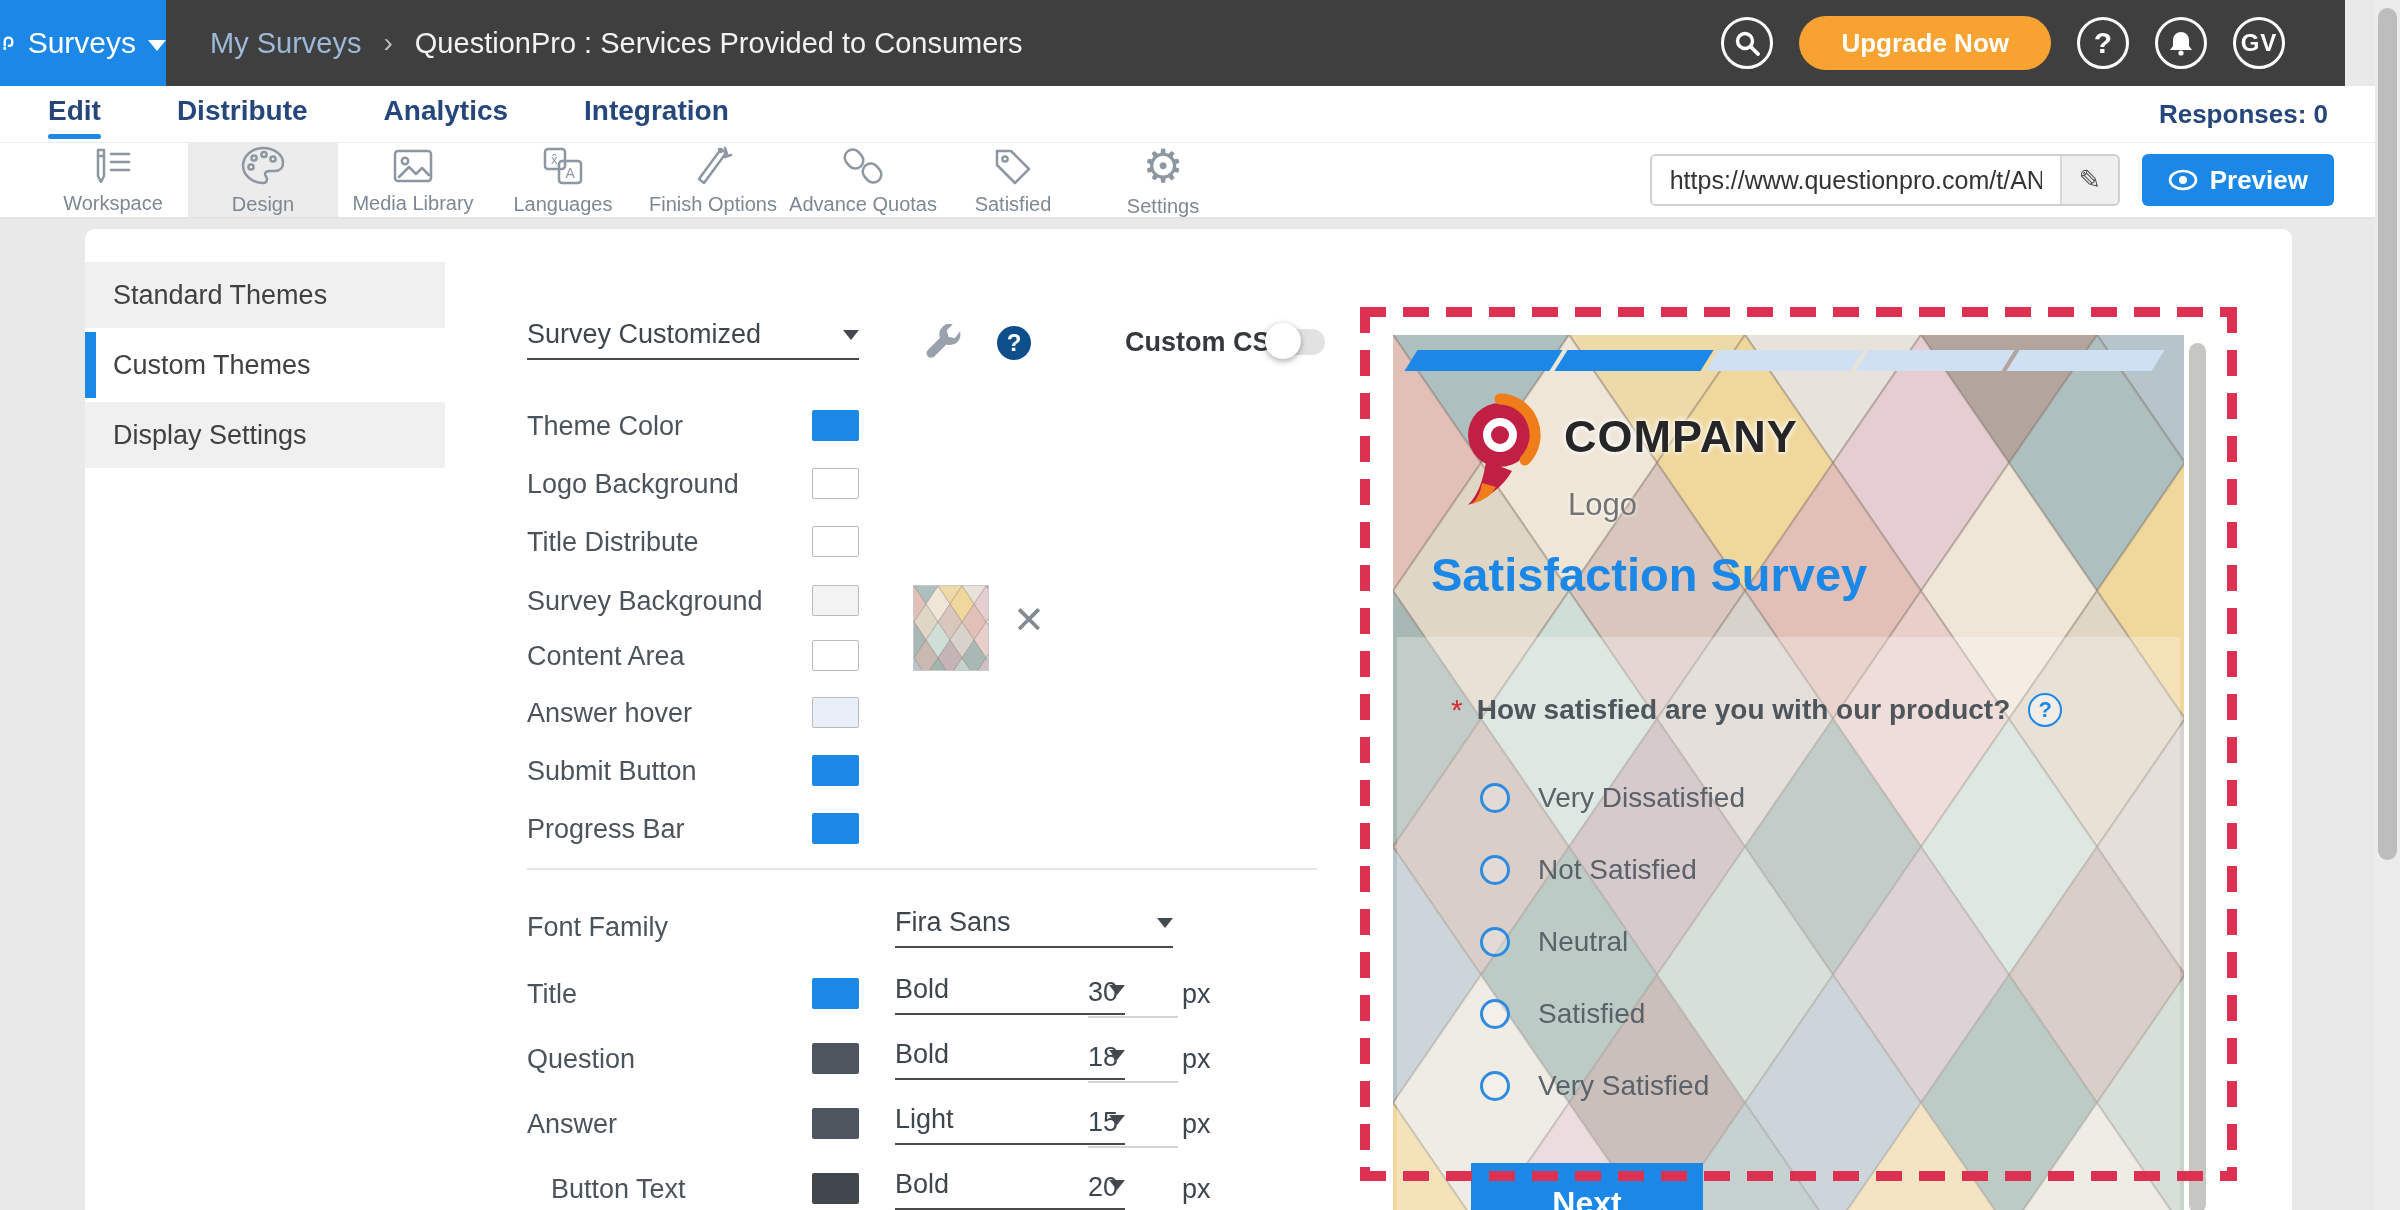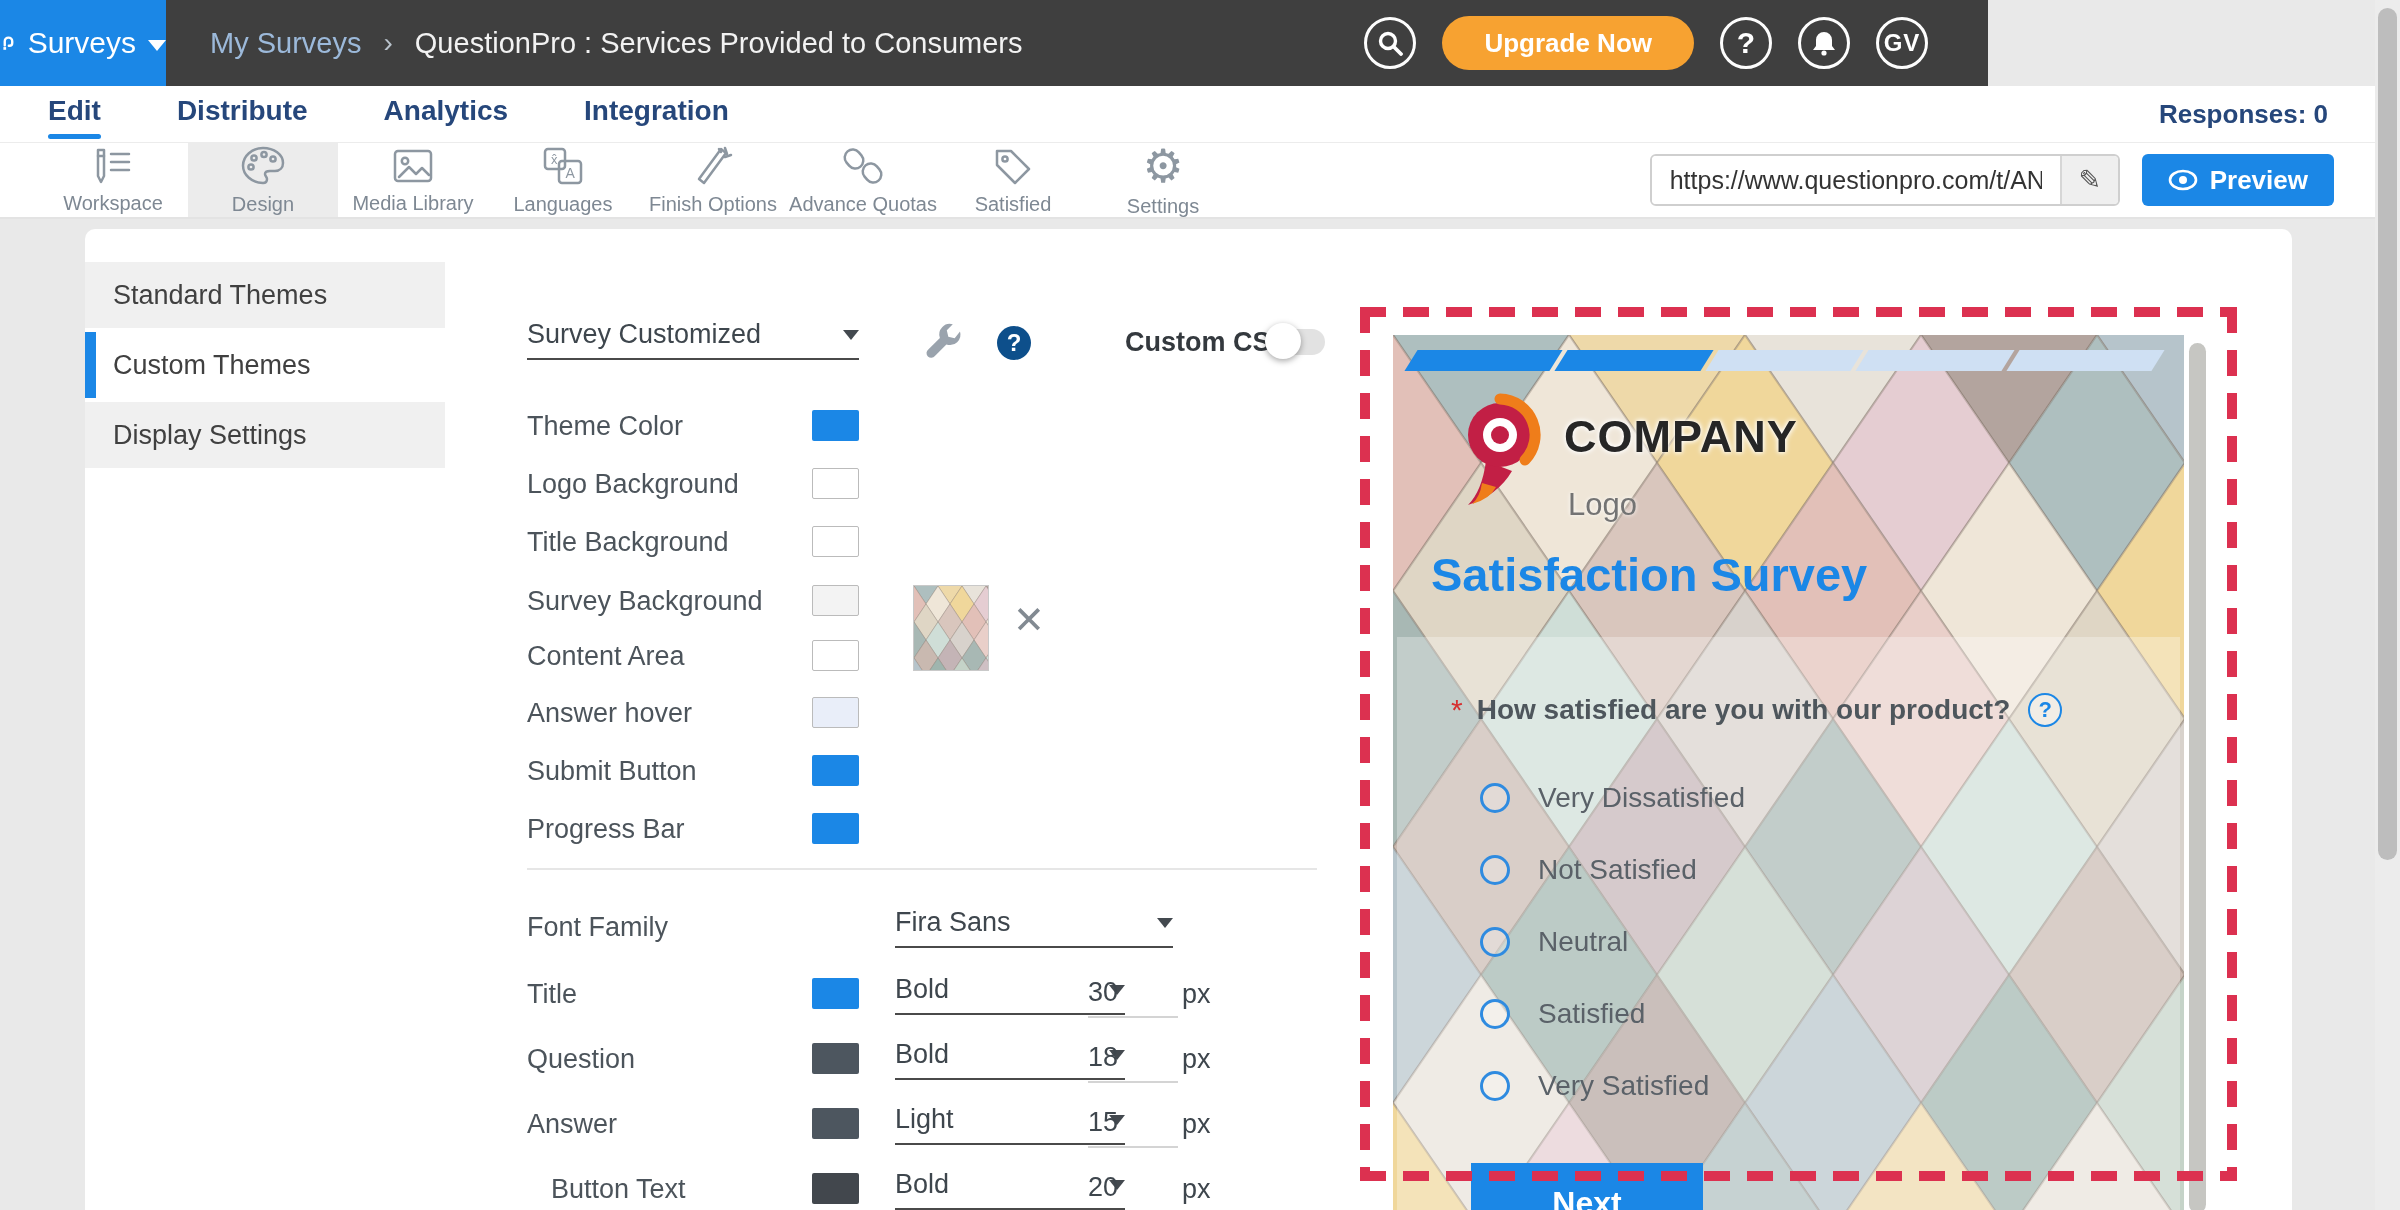--- a/index.html
+++ b/index.html
@@ -1,19 +1,19 @@
 <!DOCTYPE html>
 <html><head>
 <meta charset="utf-8">
 <style>
   * { margin:0; padding:0; box-sizing:border-box; }
   html,body { width:2400px; height:1210px; overflow:hidden; font-family:"Liberation Sans", sans-serif; background:#e9e9e9; }
 
   
-  .topbar { position:absolute; left:0; top:0; width:1988px; height:86px; background:#3f3f3f; display:flex; align-items:center; }
+  .topbar { position:absolute; left:0; top:0; width:2345px; height:86px; background:#3f3f3f; display:flex; align-items:center; }
   .logo-block { width:166px; height:86px; background:#1b87e6; display:flex; align-items:center; justify-content:center; gap:12px; flex:none; }
   .logo-block .brand-label { color:#fff; font-size:30px; font-weight:500; }
   .caret-down { width:0; height:0; border-left:9px solid transparent; border-right:9px solid transparent; border-top:11px solid #fff; margin-top:4px; }
   .breadcrumb-area { display:flex; align-items:center; margin-left:44px; }
   .crumb-parent { color:#9cb9da; font-size:29px; }
   .crumb-sep { color:#b9c3cc; font-size:28px; margin:0 22px; }
   .topbar-title { color:#f2f2f2; font-size:29px; }
   .topbar-right { margin-left:auto; display:flex; align-items:center; gap:26px; padding-right:60px; }
   .circle-btn { width:52px; height:52px; border-radius:50%; border:3px solid #fdfdfd; display:flex; align-items:center; justify-content:center; color:#fff; background:transparent; }
   .circle-btn.q { font-size:30px; font-weight:bold; }
@@ -256,21 +256,21 @@
       <div class="track"></div>
       <div class="knob"></div>
     </div>
 
     <span class="form-label" style="left:442px; top:182px;">Theme Color</span>
     <div class="swatch" style="left: 727px; top: 181px; background: rgb(27, 135, 230);"></div>
 
     <span class="form-label" style="left:442px; top:240px;">Logo Background</span>
     <div class="swatch bordered" style="left: 727px; top: 239px; background: rgb(255, 255, 255);"></div>
 
-    <span class="form-label" style="left:442px; top:298px;">Title Background</span>
+    <span class="form-label" style="left:442px; top:298px;">Title Distribute</span>
     <div class="swatch bordered" style="left: 727px; top: 297px; background: rgb(255, 255, 255);"></div>
 
     <span class="form-label" style="left:442px; top:357px;">Survey Background</span>
     <div class="swatch bordered" style="left: 727px; top: 356px; background: rgb(243, 243, 243);"></div>
     <div class="thumb-box">
       <svg id="thumb-tiles" width="76" height="86" viewBox="0 0 76 86">
           <path d="M -12 -18 L 0 0 L -12 18 L -24 0 Z" fill="#e5cdd2" stroke="rgba(125,112,100,0.35)" stroke-width="1"></path>
           <path d="M 12 -18 L 24 0 L 12 18 L 0 0 Z" fill="#aebfbf" stroke="rgba(125,112,100,0.35)" stroke-width="1"></path>
           <path d="M 36 -18 L 48 0 L 36 18 L 24 0 Z" fill="#eed9a9" stroke="rgba(125,112,100,0.35)" stroke-width="1"></path>
           <path d="M 60 -18 L 72 0 L 60 18 L 48 0 Z" fill="#e8e3da" stroke="rgba(125,112,100,0.35)" stroke-width="1"></path>

